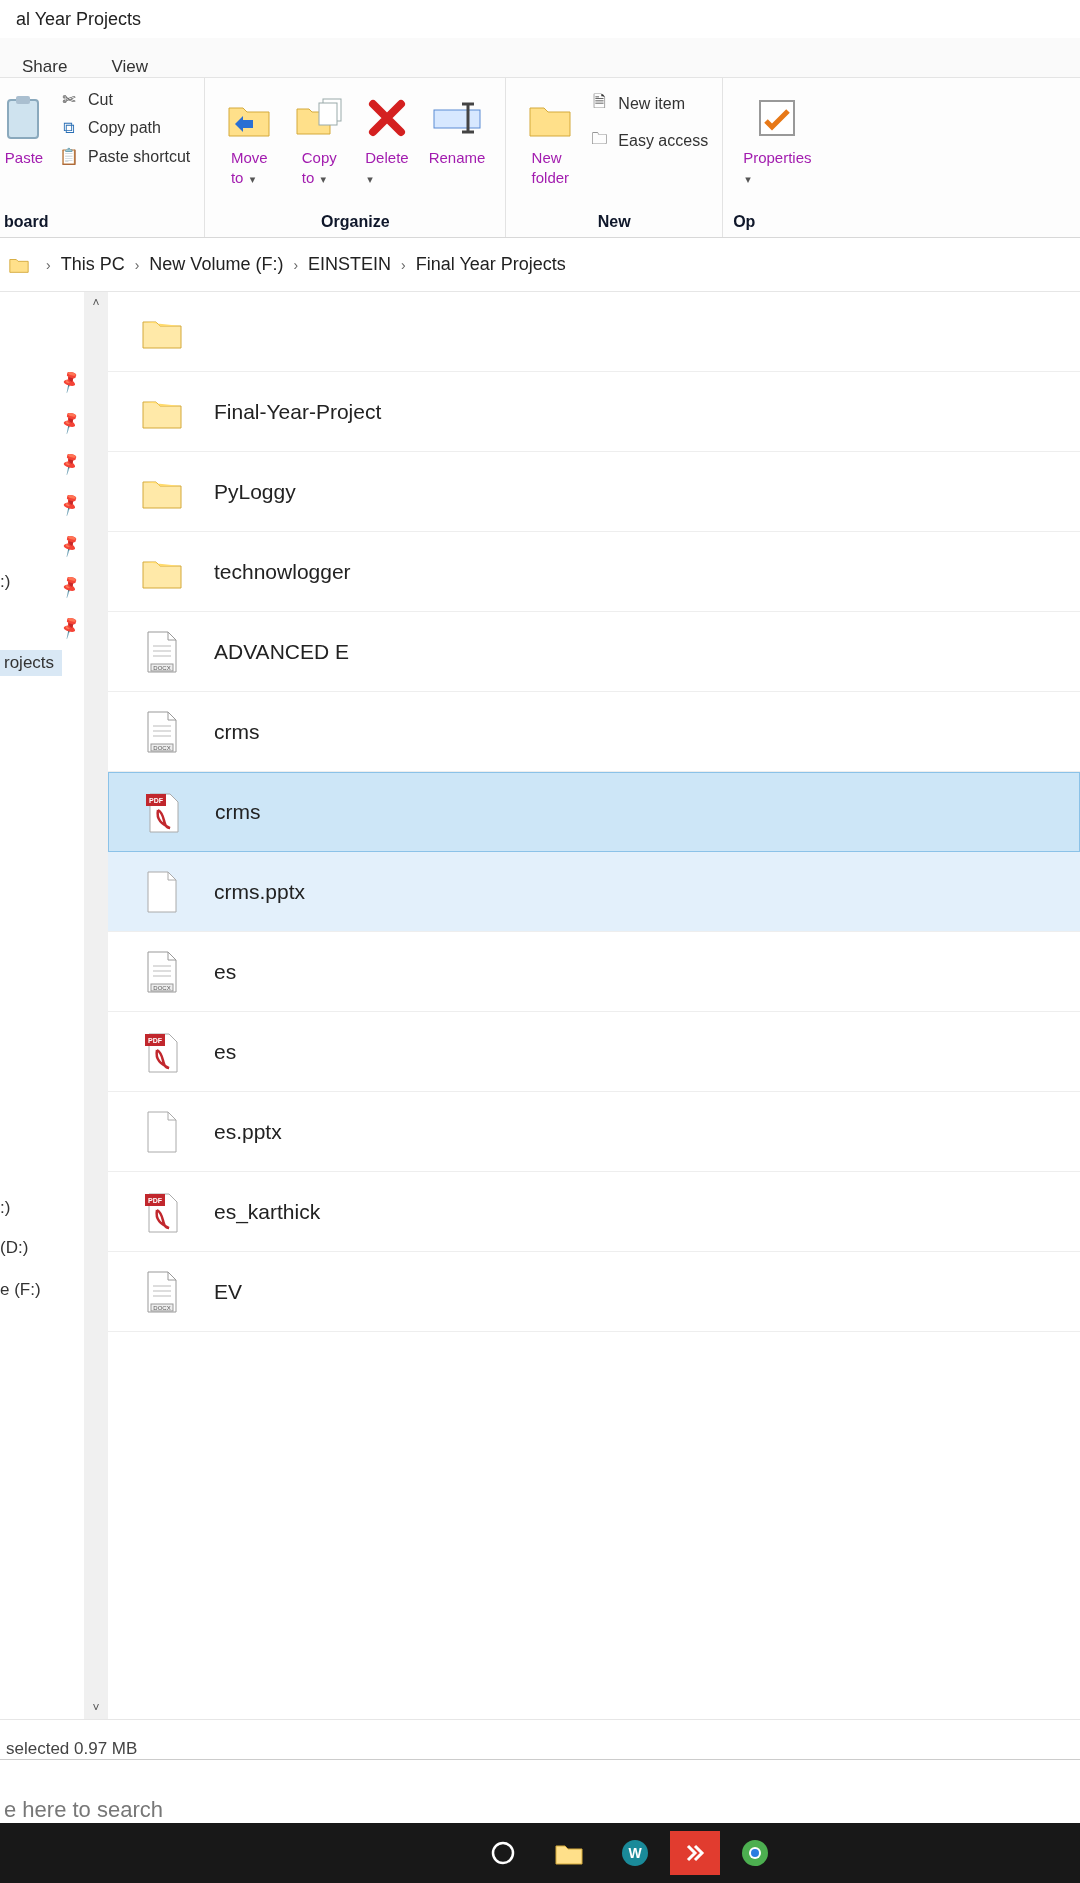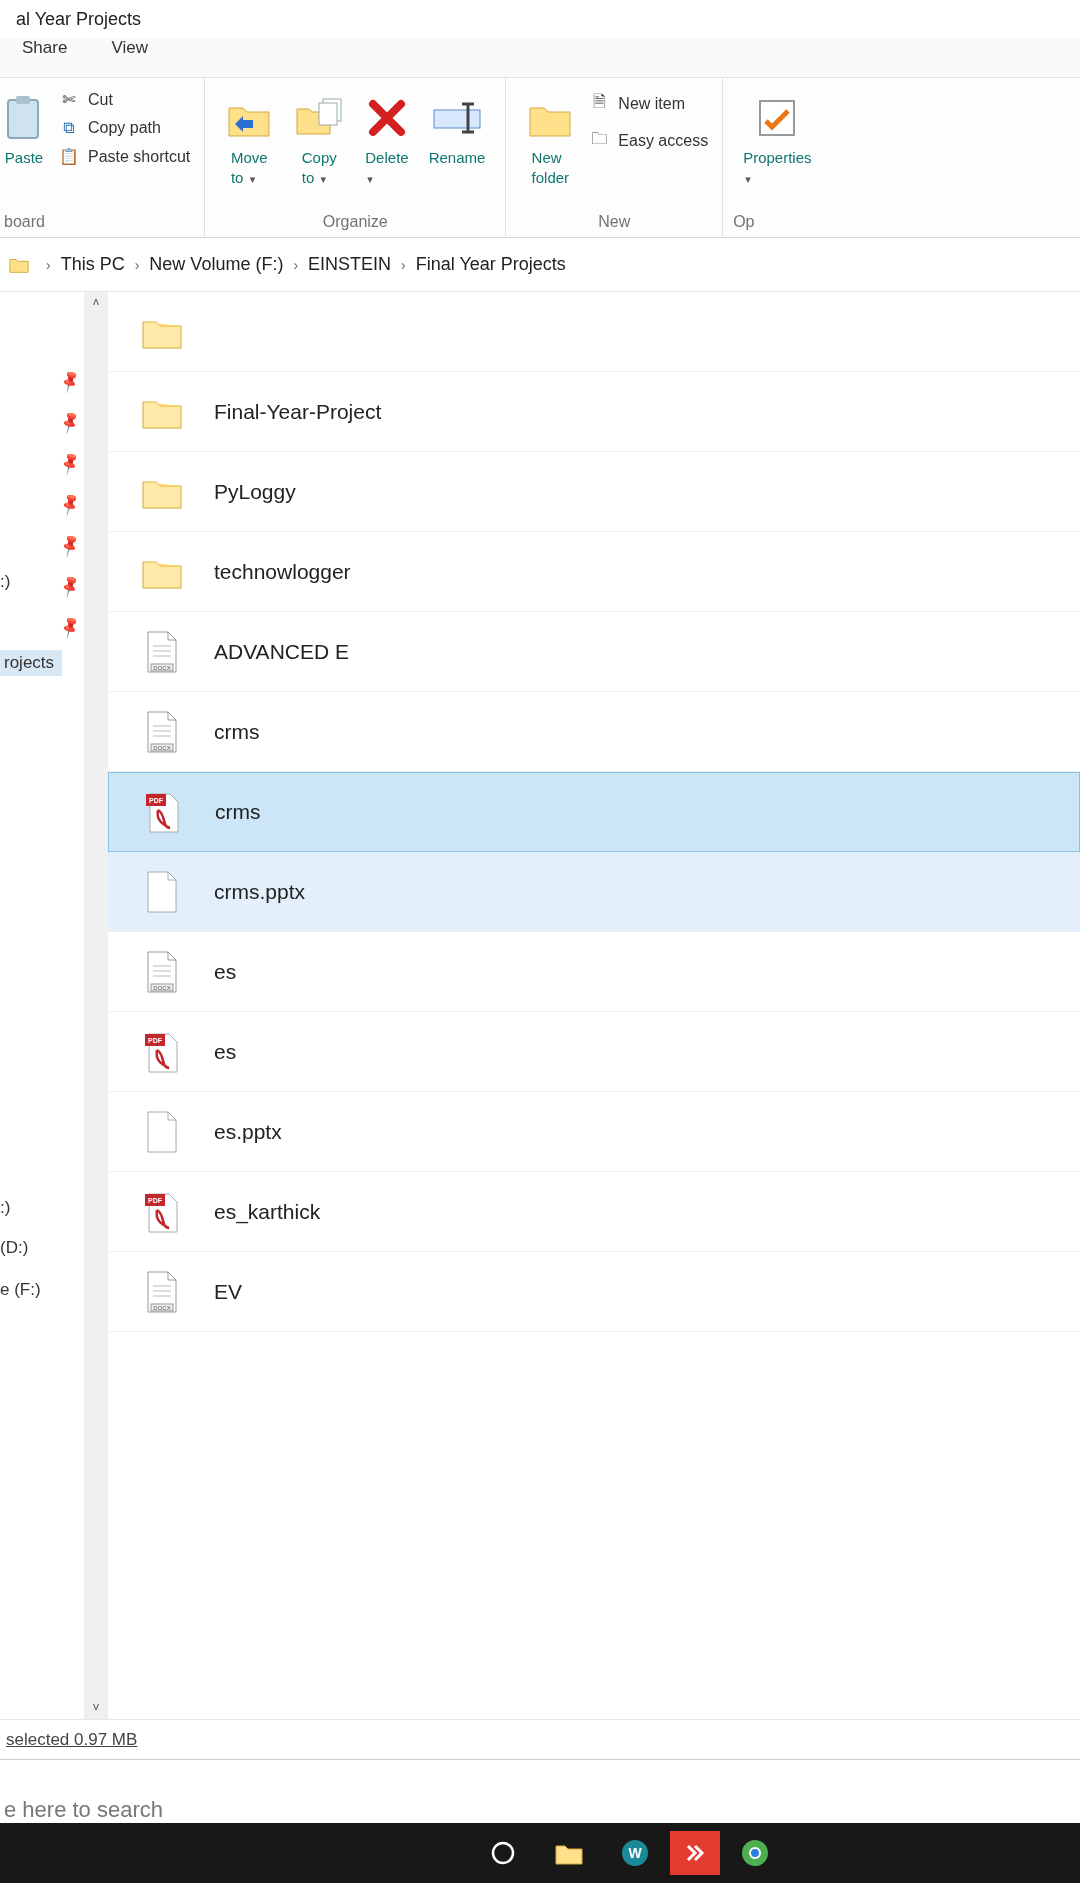--- a/index.html
+++ b/index.html
@@ -1,27 +1,27 @@
 <!DOCTYPE html>
 <html><head>
 <meta charset="utf-8">
 <style>
   * { box-sizing: border-box; margin: 0; padding: 0; font-family: "Segoe UI", Arial, sans-serif; }
   body { width: 1080px; height: 1883px; background: #fff; overflow: hidden; position: relative; }
 
   .title-bar { height: 38px; padding-left: 16px; font-size: 18px; color: #222; display:flex; align-items:center; }
-  .menu-bar { height: 40px; display:flex; align-items:flex-start; background: #fafafa; border-bottom: 1px solid #e4e4e4; }
+  .menu-bar { height: 40px; display:flex; align-items:flex-end; background: #fafafa; border-bottom: 1px solid #e4e4e4; }
   .menu-bar .menu-item { padding: 0 22px; font-size: 17px; color: #333; }
 
   .ribbon { display:flex; border-bottom: 1px solid #d8d8d8; background: #fdfdfd; height: 160px; }
   .ribbon-group { border-right: 1px solid #e3e3e3; padding: 6px 10px 2px 10px; display:flex; flex-direction:column; height:100%; }
   .ribbon-group-content { flex:1; display:flex; align-items:flex-start; }
-  .ribbon-group-label { text-align:center; font-size:16px; color:#737373; padding-bottom:4px; }
-
-  .rb-btn { display:flex; flex-direction:column; align-items:center; padding: 4px 10px; font-size:15px; color:#0f766e; line-height:1.3;justify-content:center; }
+  .ribbon-group-label { text-align:center; font-size:16px; color:#0f172a; padding-bottom:4px;font-weight:bold; }
+
+  .rb-btn { display:flex; flex-direction:column; align-items:center; padding: 4px 10px; font-size:15px; color:#a21caf; line-height:1.3;justify-content:center; }
   .rb-btn .ico-wrap { height:60px; display:flex; align-items:center; justify-content:center; }
   .rb-btn .caret::after { content:"▾"; font-size:11px; color:#555; margin-left:2px; }
 
   .rb-small { display:flex; align-items:center; font-size:16px; color:#333; padding:2px 4px; margin-bottom:6px; }
   .rb-small .sico { width:22px; display:inline-block; text-align:center; margin-right:8px; }
 
   .breadcrumb { height: 54px; display:flex; align-items:center; padding: 0 8px; font-size:18px; color:#222; border-bottom: 1px solid #e6e6e6; }
   .bc-sep { margin: 0 10px; color:#666; font-size:14px; }
   .bc-folder-icon { width:22px; height:22px; margin-right:6px; }
 
@@ -36,21 +36,21 @@
   .nav-lbl { position:absolute; white-space:nowrap; }
   .nav-lbl.sel { background:#d9e8f5; padding:3px 8px 3px 4px; }
 
   .file-list { flex:1; overflow:hidden; }
   .file-item { display:flex; align-items:center; height:80px; border-bottom:1px solid #eee; padding-left:30px; }
   .file-item.sel { background:#cde6f7; border:1px solid #8bc2e8; }
   .file-item.sel2 { background:#e3f0fb; }
   .file-icon { width:48px; height:48px; margin-right:28px; display:flex; align-items:center; justify-content:center; }
   .file-name { font-size:21px; color:#222; }
 
-  .status-bar { height:40px; display:flex; align-items:center; padding:0 6px; font-size:17px; color:#444; border-top:1px solid #e6e6e6;text-decoration:underline; }
+  .status-bar { height:40px; display:flex; align-items:flex-end; padding:0 6px; font-size:17px; color:#444; border-top:1px solid #e6e6e6; }
 
   .search-row { height:64px; border-top:1px solid #ccc; display:flex; align-items:flex-end; padding-left:4px; font-size:22px; color:#777; background:#fff; }
 
   .taskbar { position:absolute; bottom:0; left:0; right:0; height:60px; background:#181818; display:flex; justify-content:flex-end; align-items:center; padding-right:6px; }
   .tb-btn { width:66px; height:50px; display:flex; align-items:center; justify-content:center; }
 
   
   svg { display:block; }
 </style>
 </head>

